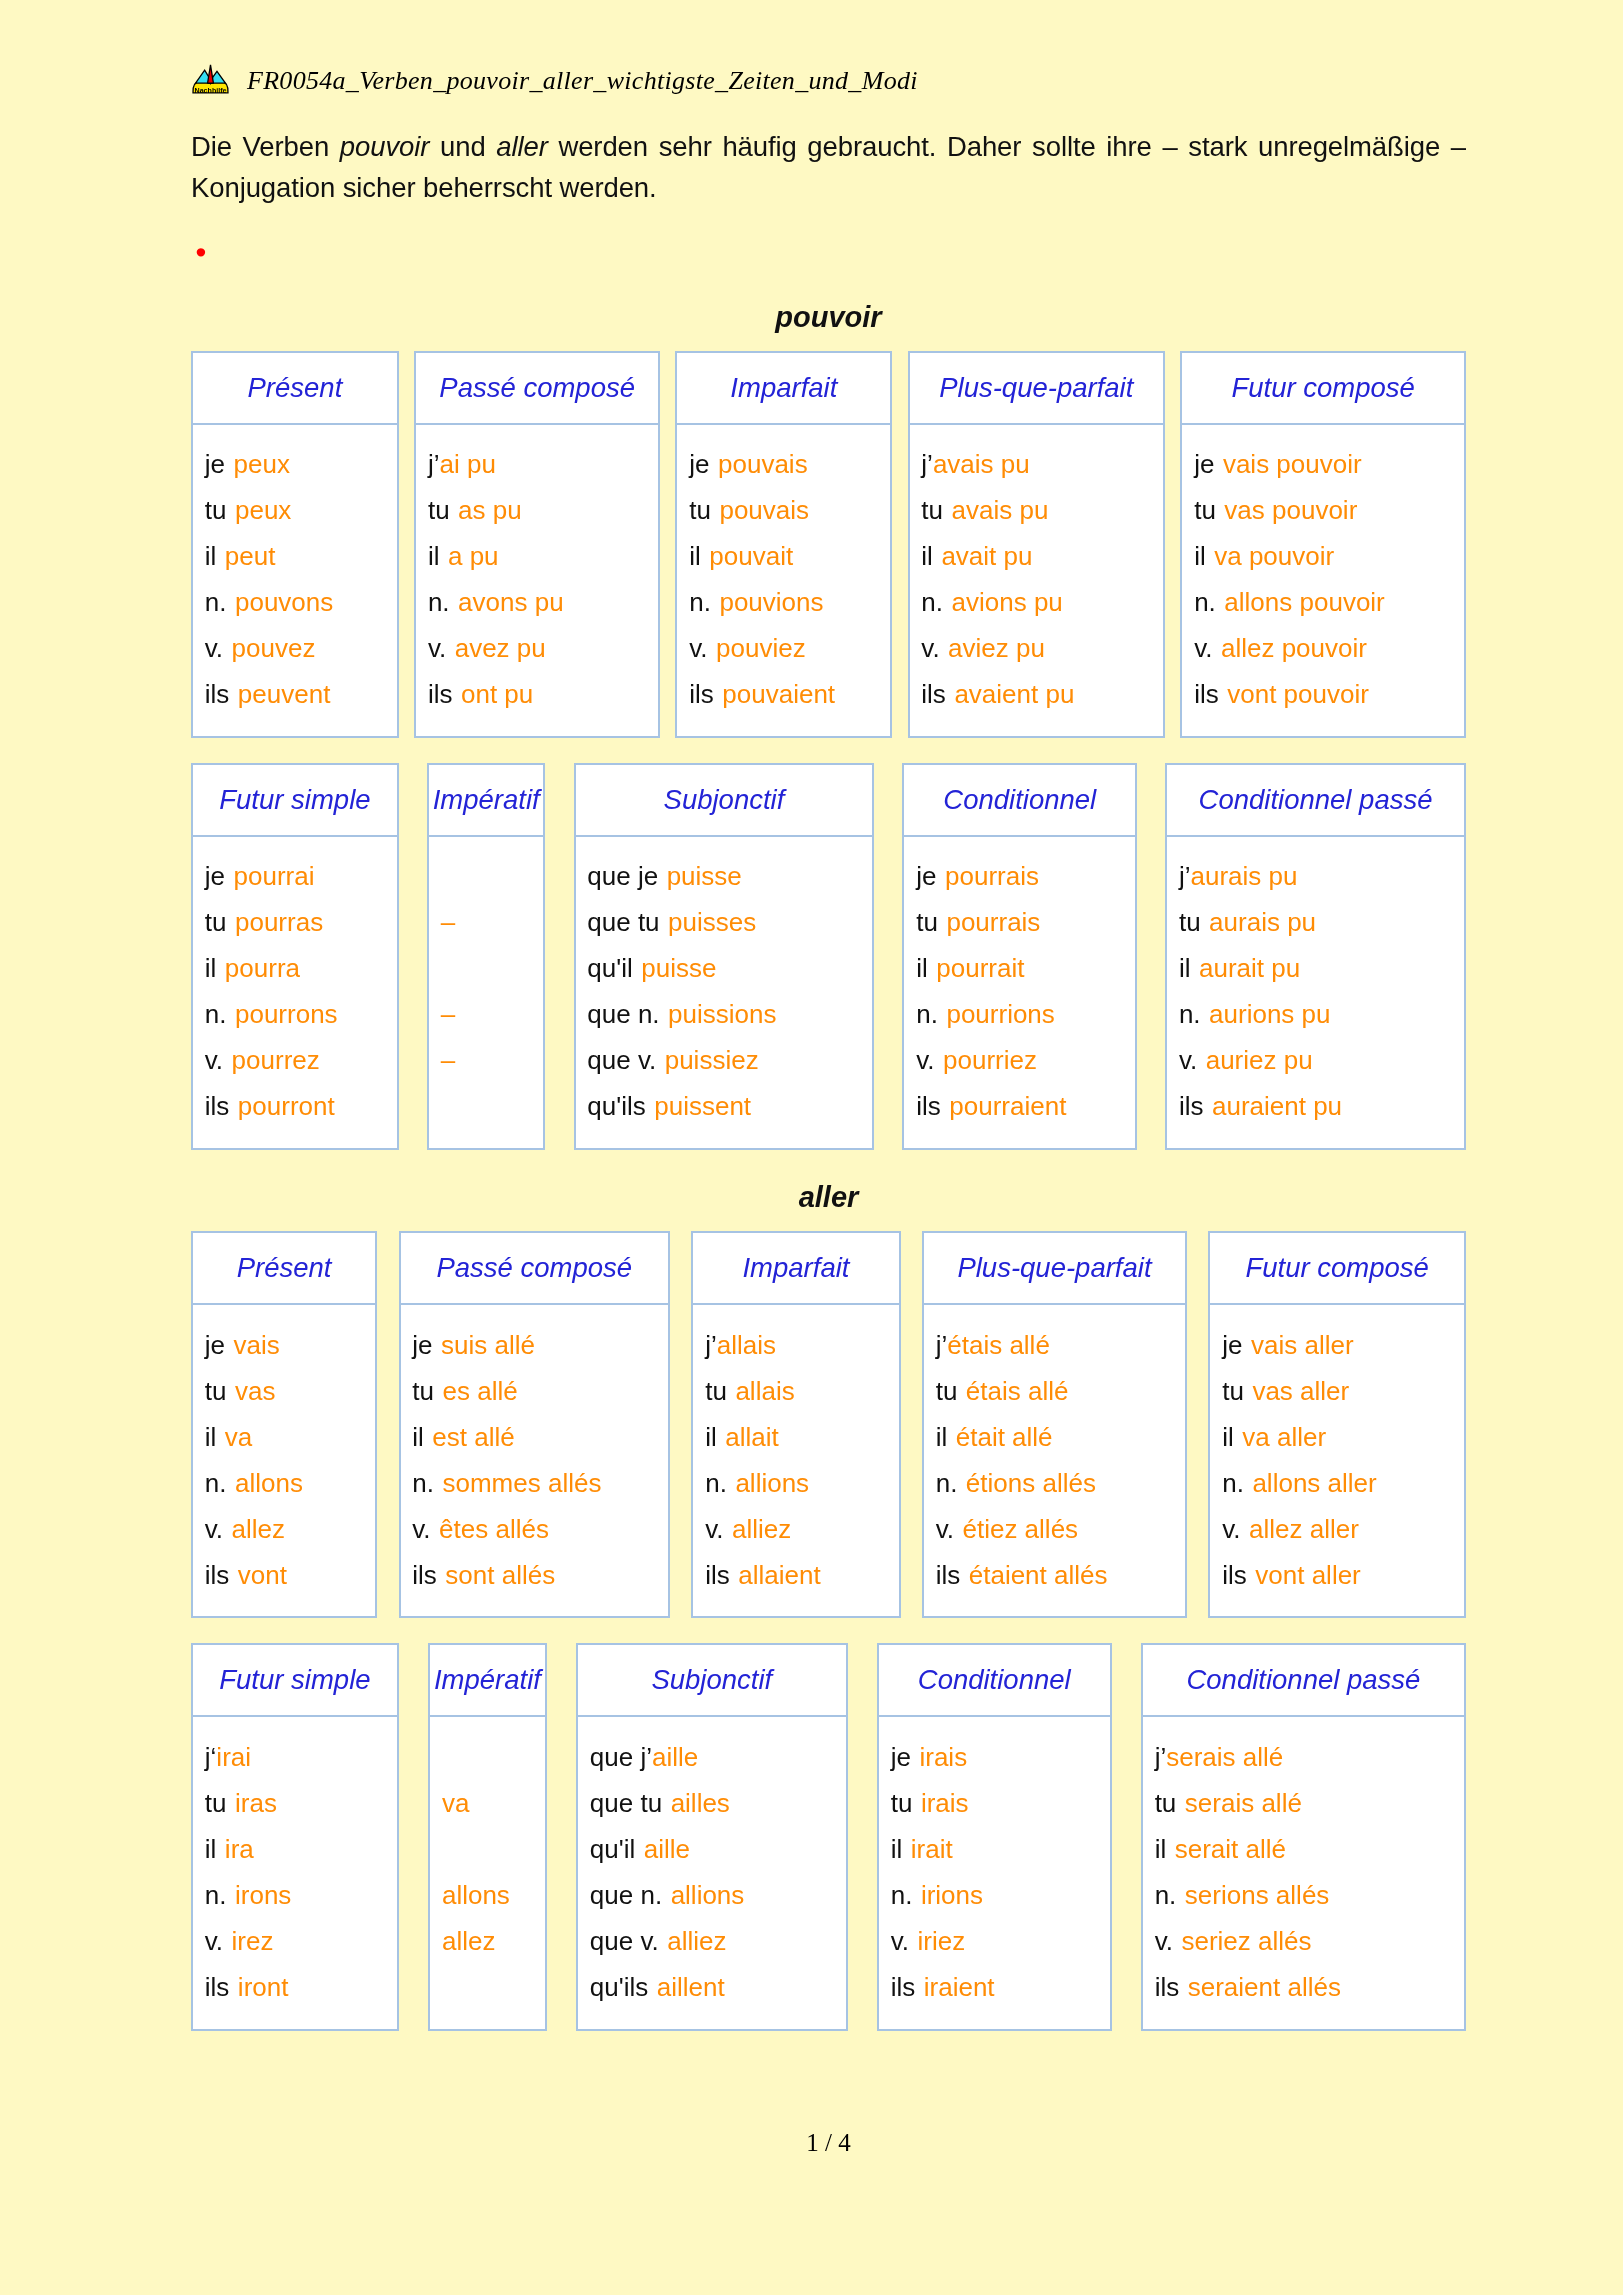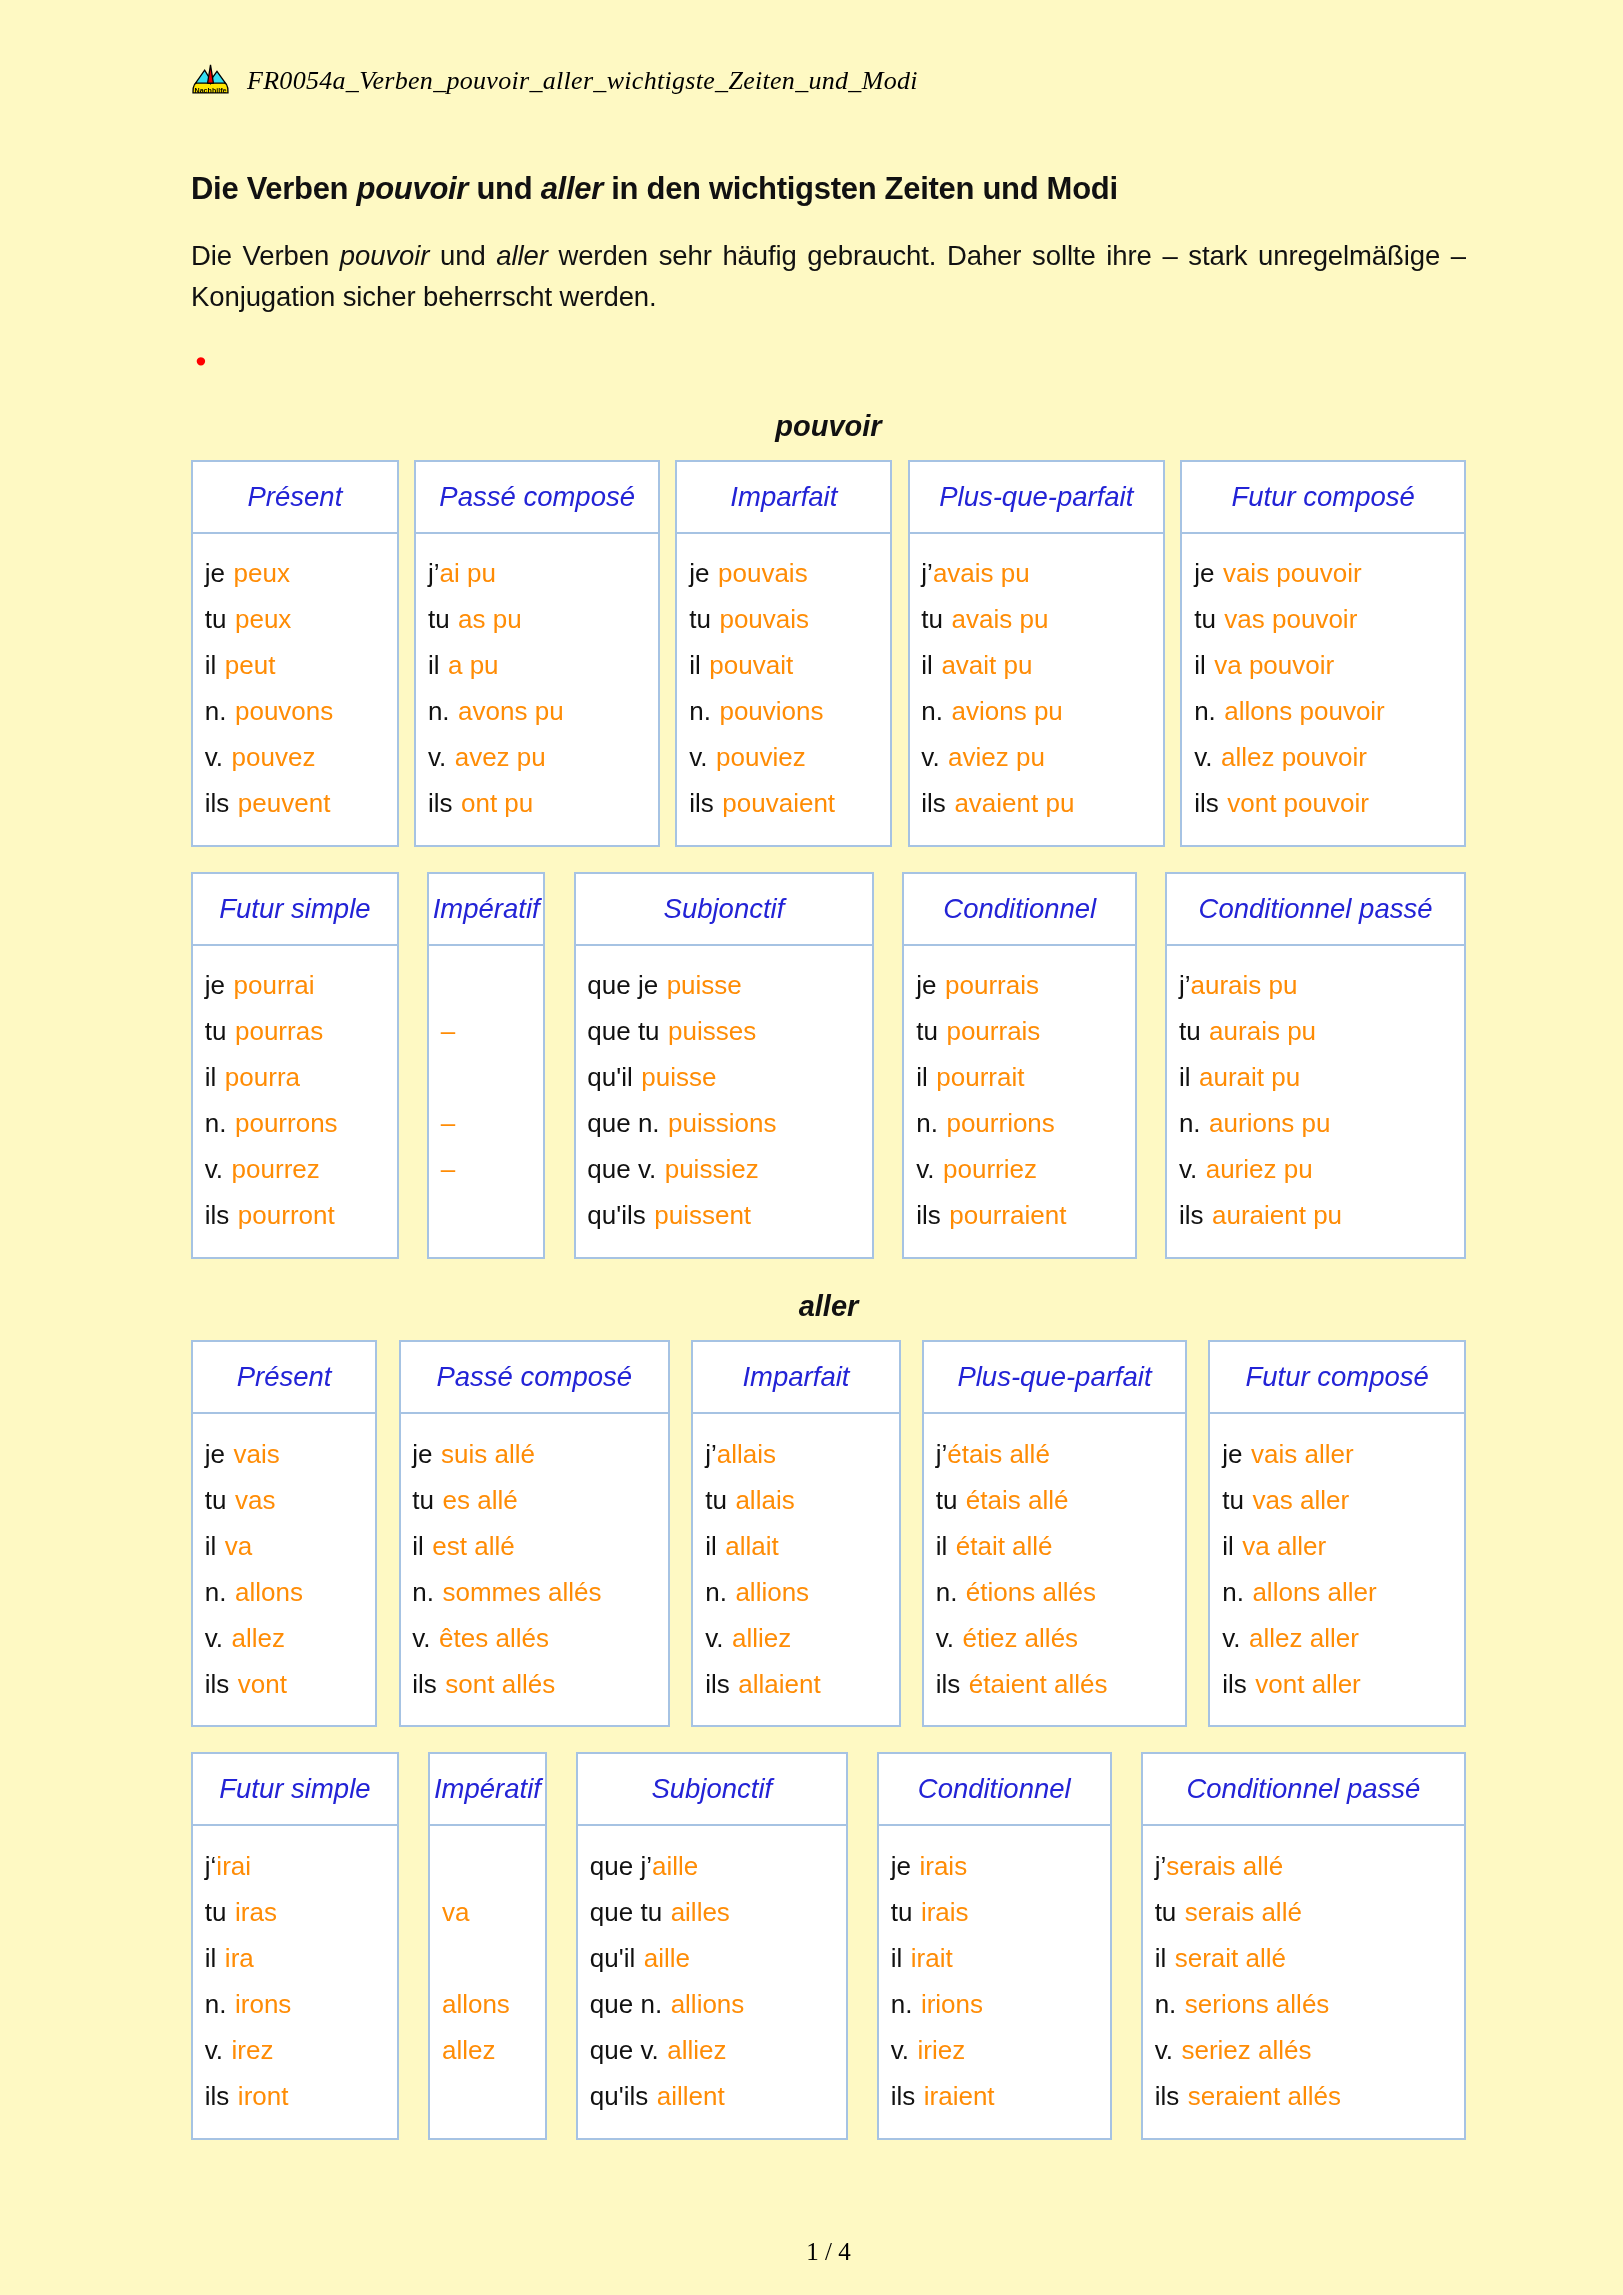--- a/index.html
+++ b/index.html
@@ -78,21 +78,20 @@
     <svg class="logo" viewBox="0 0 60 54" xmlns="http://www.w3.org/2000/svg">
       <path d="M3 46 Q2 29 15 27.5 Q25 26.5 30 32 Q35 26.5 45 27.5 Q58 29 57 46 Z" fill="#ffe600" stroke="#000" stroke-width="2"></path>
       <path d="M7 31 L21 11 L33 31 Z" fill="#35dff2" stroke="#000" stroke-width="2"></path>
       <path d="M27 31 L40 13 L53 31 Z" fill="#35dff2" stroke="#000" stroke-width="2"></path>
       <path d="M25.5 31 L30 3 L34.5 31 Z" fill="#e80000" stroke="#000" stroke-width="2"></path>
       <text x="30" y="46" text-anchor="middle" font-family="Liberation Sans, sans-serif" font-size="11" font-weight="bold" fill="#000">Nachhilfe</text>
     </svg>
     <span class="doc-filename">FR0054a_Verben_pouvoir_aller_wichtigste_Zeiten_und_Modi</span>
   </div>
 
-  <h1 class="title"><span>Die Verben </span><em>pouvoir</em><span> und </span><em>aller</em><span> in den wichtigsten Zeiten und Modi</span></h1>
 
   <p class="lead"><span>Die Verben </span><em>pouvoir</em><span> und </span><em>aller</em><span> werden sehr häufig gebraucht. Daher sollte ihre – stark unregelmäßige – Konjugation sicher beherrscht werden.</span></p>
 
   <div class="bullet-line">
     <span class="bullet-dot">●</span>
   </div>
 
   <div class="section-label">pouvoir</div>
 
   <div class="tables-row">

